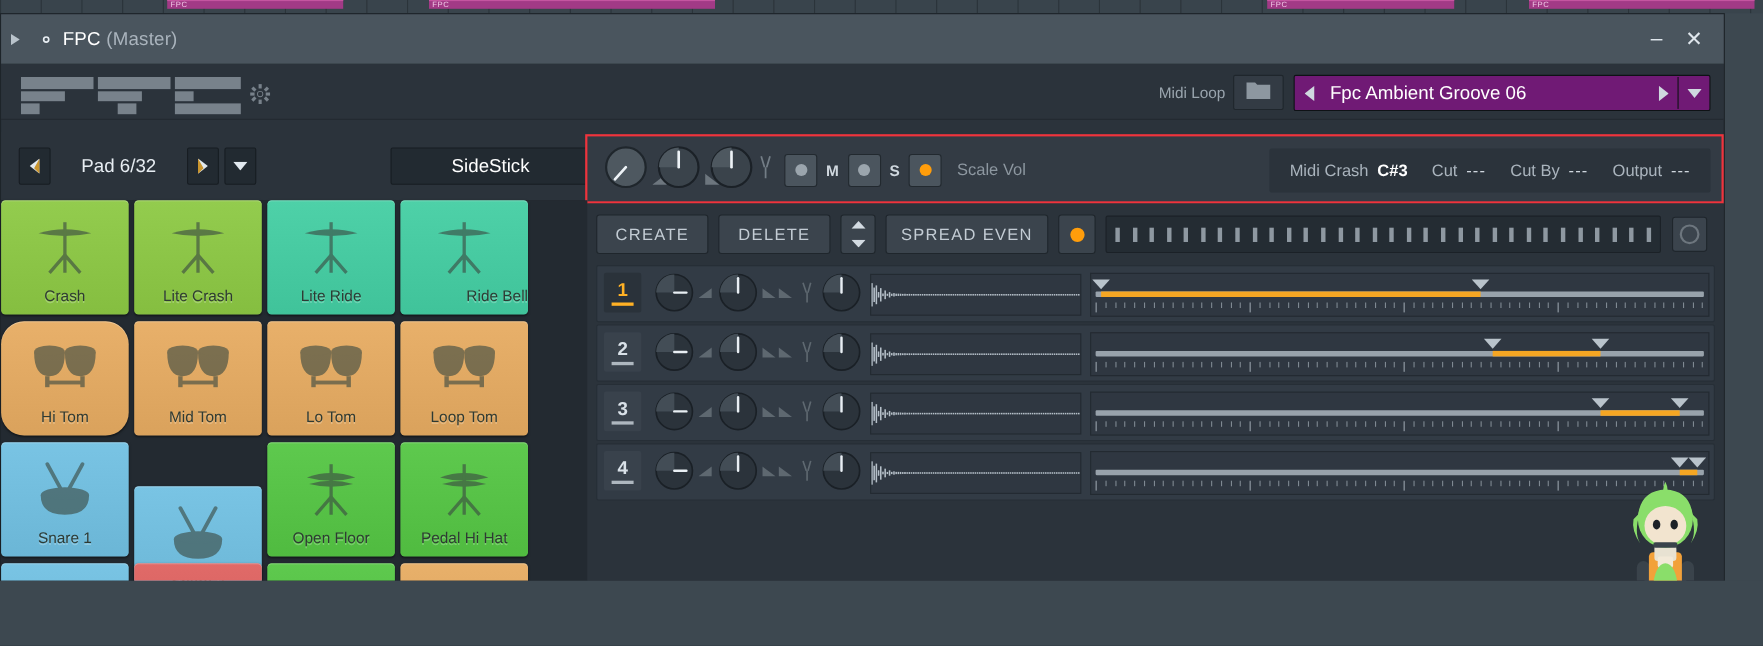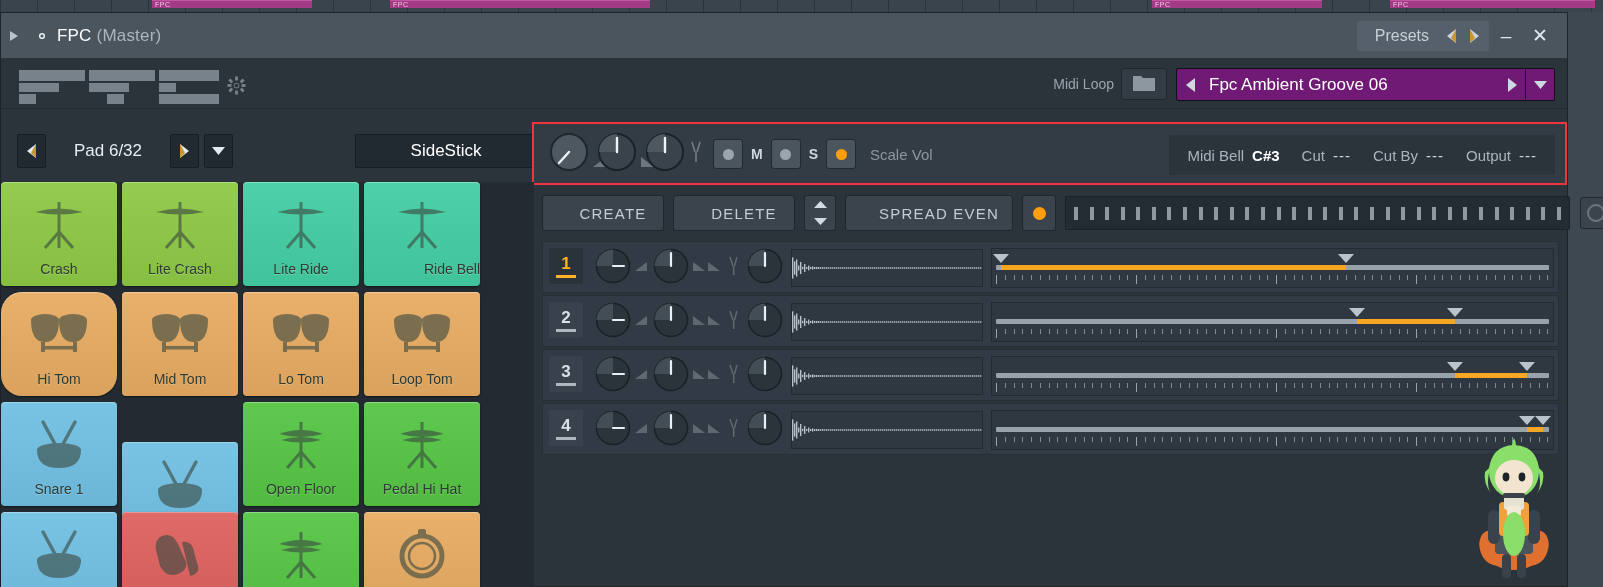--- a/index.html
+++ b/index.html
@@ -1,17 +1,17 @@
 <!DOCTYPE html>
 <html><head>
 <meta charset="utf-8">
 <style>
   html,body{margin:0;padding:0;background:#3d4850;}
   body{font-family:"Liberation Sans",sans-serif;-webkit-font-smoothing:antialiased;}
-  #app{position:relative;width:1603px;height:587px;overflow:hidden;background:#3d4850;}
+  #app{position:relative;width:1603px;height:528px;overflow:hidden;background:#3d4850;}
 
   
   .bg-strip{position:absolute;left:0;top:0;width:1603px;height:12px;background:#39444c;}
   .bg-strip .tick{position:absolute;top:0;width:1px;height:12px;background:#2b343a;}
   .bg-strip .clip{position:absolute;top:0;height:7px;background:#a23a86;border-top:1px solid #c455a0;}
   .bg-strip .clip .cl{color:#f0c8e6;font-size:7px;line-height:7px;padding-left:3px;letter-spacing:.5px;white-space:nowrap;overflow:hidden;display:block;}
 
   
   .win{position:absolute;left:0;top:12px;width:1568px;height:575px;background:#2b333b;border:1px solid #1d2429;box-sizing:border-box;}
 
@@ -63,21 +63,21 @@
 
   
   .padgrid{position:absolute;left:0;top:169px;width:533px;height:406px;background:#232a31;padding:8px 0 0 14px;box-sizing:border-box;}
   .pad{position:absolute;width:116px;height:104px;border-radius:4px;display:flex;flex-direction:column;align-items:center;justify-content:flex-end;cursor:pointer;box-shadow:inset 0 1px 0 rgba(255,255,255,.30), 0 1px 2px rgba(0,0,0,.5);}
   .pad .picon{position:absolute;top:16px;left:0;right:0;display:flex;justify-content:center;opacity:.62;}
   .pad .plabel{font-size:14px;color:#2e3a33;padding-bottom:9px;text-shadow:0 1px 0 rgba(255,255,255,.25);}
 
   
   .rpanel{position:absolute;left:533px;top:172px;right:0;bottom:0;background:#2b333b;}
   .toolrow{position:absolute;left:8px;top:10px;height:36px;display:flex;align-items:center;}
-  .tbtn{height:34px;background:#3b444d;border:1px solid #1f262c;border-radius:3px;display:flex;align-items:center;justify-content:center;cursor:pointer;margin-right:9px;padding-left:20px;}
+  .tbtn{height:34px;background:#3b444d;border:1px solid #1f262c;border-radius:3px;display:flex;align-items:center;justify-content:center;cursor:pointer;margin-right:9px;}
   .tbtn span{font-size:15px;color:#c3ccd4;letter-spacing:1.2px;}
   .spin{width:30px;height:34px;background:#3b444d;border:1px solid #1f262c;border-radius:3px;display:flex;flex-direction:column;align-items:center;justify-content:space-around;margin-right:9px;cursor:pointer;}
   .recbtn{width:32px;height:34px;background:#3b444d;border:1px solid #1f262c;border-radius:3px;display:flex;align-items:center;justify-content:center;margin-right:9px;cursor:pointer;}
   .recdot{width:13px;height:13px;border-radius:50%;background:#ff9d0b;}
   .stepbar{height:34px;background:#242c33;border:1px solid #1b2127;border-radius:2px;display:flex;align-items:center;justify-content:space-between;padding:0 8px;box-sizing:border-box;}
   .stepbar i{display:block;width:4px;height:13px;background:#8e98a1;}
   .circbtn{width:30px;height:30px;border-radius:3px;background:#3b444d;border:1px solid #1f262c;display:flex;align-items:center;justify-content:center;cursor:pointer;}
   .circbtn .ring{width:14px;height:14px;border-radius:50%;border:2px solid #6d767e;}
 
   
@@ -178,35 +178,20 @@
         <svg width="20" height="20" viewBox="0 0 24 24">
             <path fill="#e8eef3" d="M12 8.3a3.7 3.7 0 100 7.4 3.7 3.7 0 000-7.4zm0 5.6a1.9 1.9 0 110-3.8 1.9 1.9 0 010 3.8z"></path>
             <path fill="#e8eef3" d="M20.2 13.3l-.1-2.6-2.3-.5-.7-1.7 1.3-2-1.9-1.8-1.9 1.4-1.7-.7-.6-2.3h-2.6l-.6 2.3-1.7.7-2-1.3-1.8 1.9 1.4 1.9-.7 1.7-2.3.6v2.6l2.3.6.7 1.7-1.3 2 1.9 1.8 1.9-1.4 1.7.7.6 2.3h2.6l.6-2.3 1.7-.7 2 1.3 1.8-1.9-1.4-1.9.7-1.7z" opacity=".0"></path>
           </svg>
       </div>
       <div class="tb-title">
         <span>FPC</span>
         <span class="sub">(Master)</span>
       </div>
       <div class="tb-right">
-        <div class="presets-box">
-          <span class="presets-lbl">Presets</span>
-          <span class="nav-tri">
-            <svg width="10" height="14" viewBox="0 0 10 14">
-                <polygon points="9,0 9,14 0,7" fill="#cdd6dd"></polygon>
-                <polygon points="9,0 9,14 4,9" fill="#c9952e"></polygon>
-              </svg>
-          </span>
-          <span class="nav-tri">
-            <svg width="10" height="14" viewBox="0 0 10 14">
-                <polygon points="1,0 1,14 10,7" fill="#cdd6dd"></polygon>
-                <polygon points="1,0 1,14 6,9" fill="#c9952e"></polygon>
-              </svg>
-          </span>
-        </div>
         <div class="winbtn">–</div>
         <div class="winbtn">✕</div>
       </div>
     </div>
 
     <div class="fpchdr">
       <div class="fpclogo">
         <svg width="200" height="34" viewBox="0 0 200 34">
           <g fill="#78828b">
             <rect x="0" y="0" width="66" height="11"></rect>
@@ -337,21 +322,21 @@
           <span class="msbtn">
               <i class="msdot"></i>
             </span>
           <span class="mslbl">S</span>
           <span class="msbtn">
               <i class="msdot on"></i>
             </span>
           <span class="scalevol">Scale Vol</span>
         </div>
         <div class="kb-info">
-          <span class="lab">Midi Bell</span>
+          <span class="lab">Midi Crash</span>
           <span class="val">C#3</span>
           <span class="lab">Cut</span>
           <span class="val dim">---</span>
           <span class="lab">Cut By</span>
           <span class="val dim">---</span>
           <span class="lab">Output</span>
           <span class="val dim" style="margin-right:0">---</span>
         </div>
       </div>
     </div>

